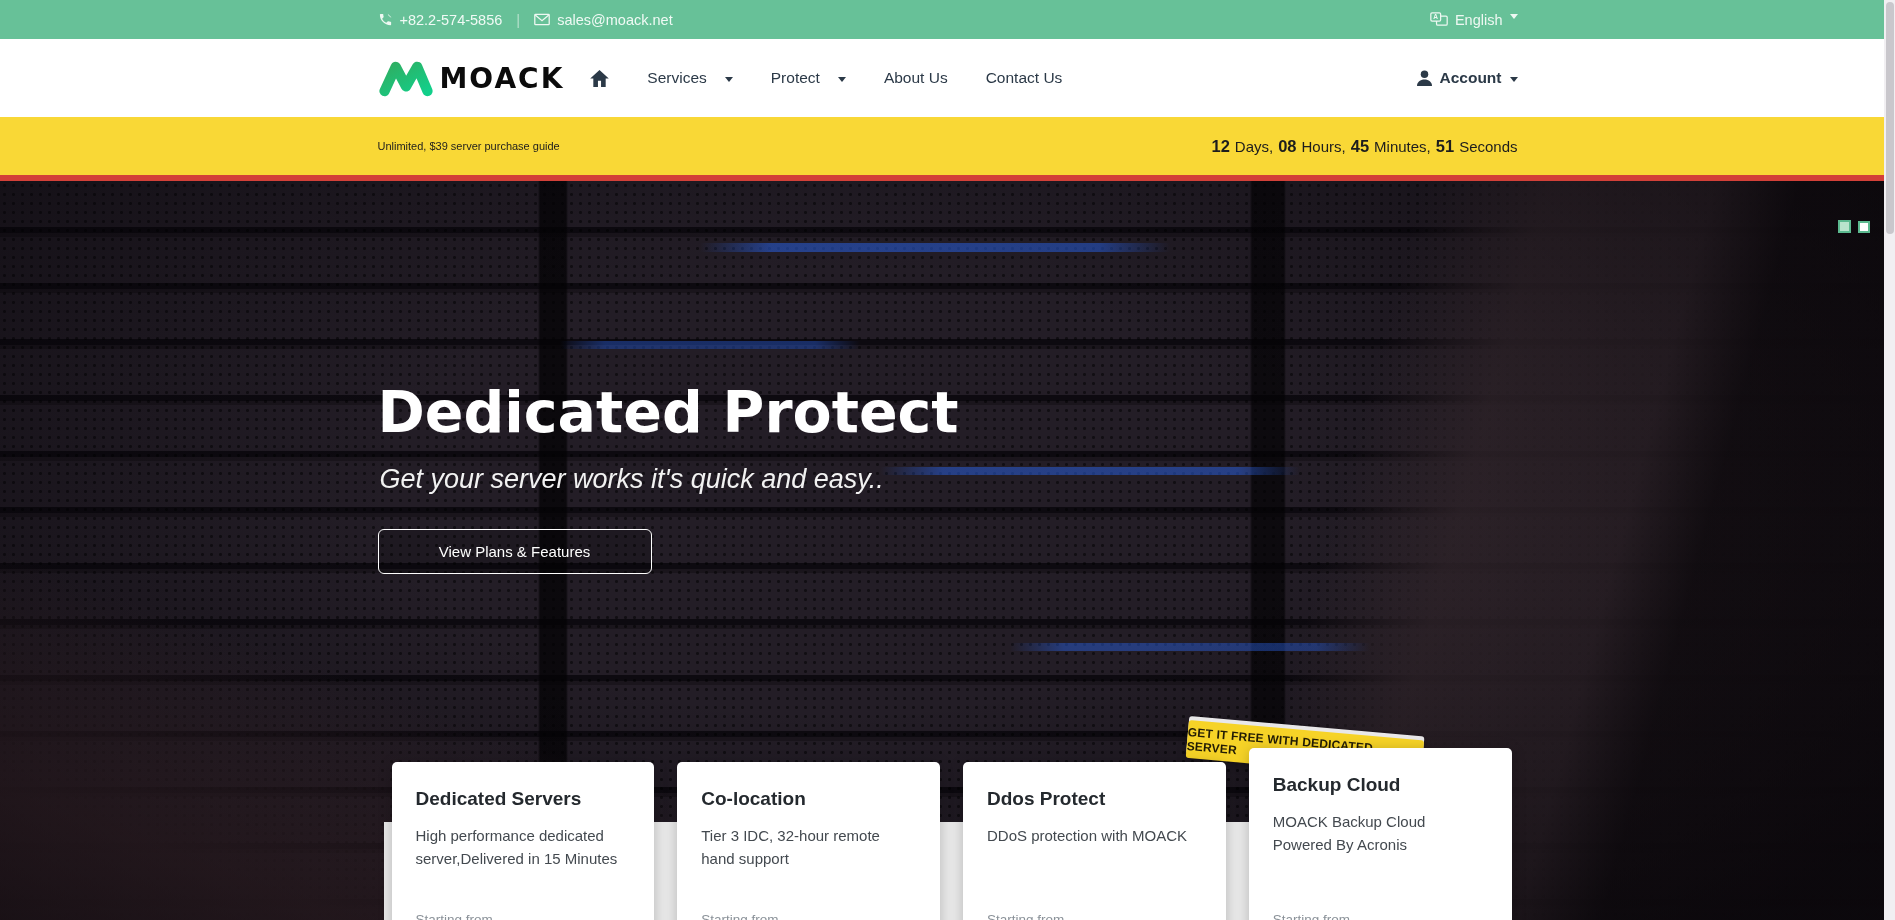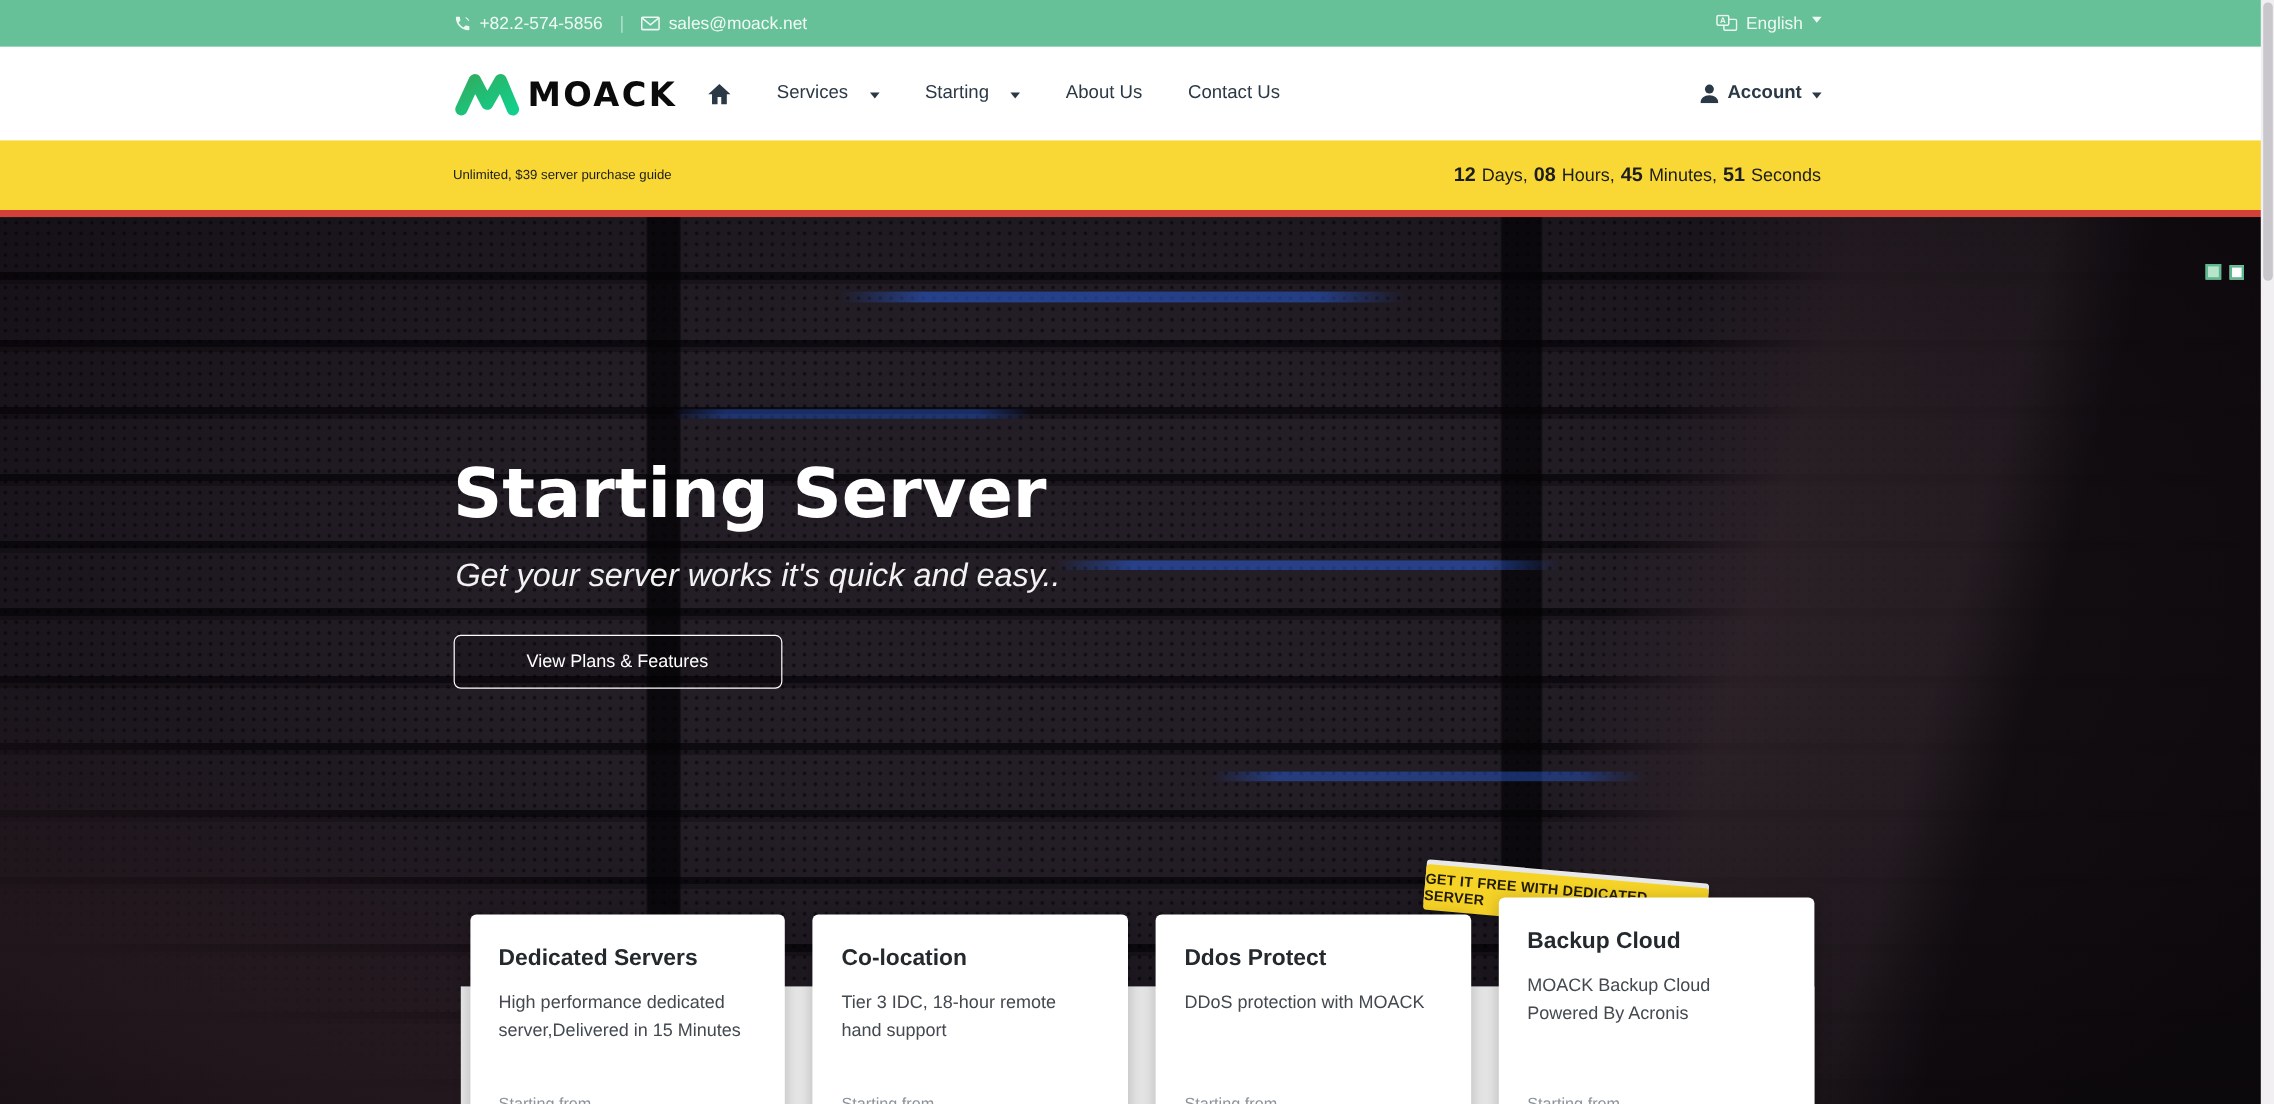--- a/index.html
+++ b/index.html
@@ -152,21 +152,21 @@
         <span class="nav-link">
           <svg width="19" height="17" viewBox="0 0 24 22" fill="#2b3947">
               <path d="M12 0l12 11h-4v11h-6v-8h-4v8H4V11H0z"></path>
             </svg>
         </span>
         <span class="nav-link">
           <span>Services</span>
           <span class="caret"></span>
         </span>
         <span class="nav-link">
-          <span>Starting</span>
+          <span>Protect</span>
           <span class="caret"></span>
         </span>
         <span class="nav-link">
           <span>About Us</span>
         </span>
         <span class="nav-link">
           <span>Contact Us</span>
         </span>
       </div>
       <div class="account">
@@ -199,40 +199,40 @@
   </div>
   <div class="red-strip"></div>
 
   <div class="hero">
     <div class="indicators">
       <span class="ind active"></span>
       <span class="ind"></span>
     </div>
 
     <div class="container">
-      <div class="hero-title">Starting Server</div>
+      <div class="hero-title">Dedicated Protect</div>
       <div class="hero-sub">Get your server works it's quick and easy..</div>
       <div class="hero-cta">View Plans &amp; Features</div>
 
       <div class="ribbon">
         <span>GET IT FREE WITH DEDICATED SERVER</span>
       </div>
     </div>
 
     <div class="gray-panel"></div>
 
     <div class="cards">
       <div class="card">
         <h3>Dedicated Servers</h3>
         <p>High performance dedicated server,Delivered in 15 Minutes</p>
         <div class="starting">Starting from</div>
       </div>
       <div class="card">
         <h3>Co-location</h3>
-        <p>Tier 3 IDC, 18-hour remote hand support</p>
+        <p>Tier 3 IDC, 32-hour remote hand support</p>
         <div class="starting">Starting from</div>
       </div>
       <div class="card">
         <h3>Ddos Protect</h3>
         <p>DDoS protection with MOACK</p>
         <div class="starting">Starting from</div>
       </div>
       <div class="card featured">
         <h3>Backup Cloud</h3>
         <p>MOACK Backup Cloud Powered By Acronis</p>

